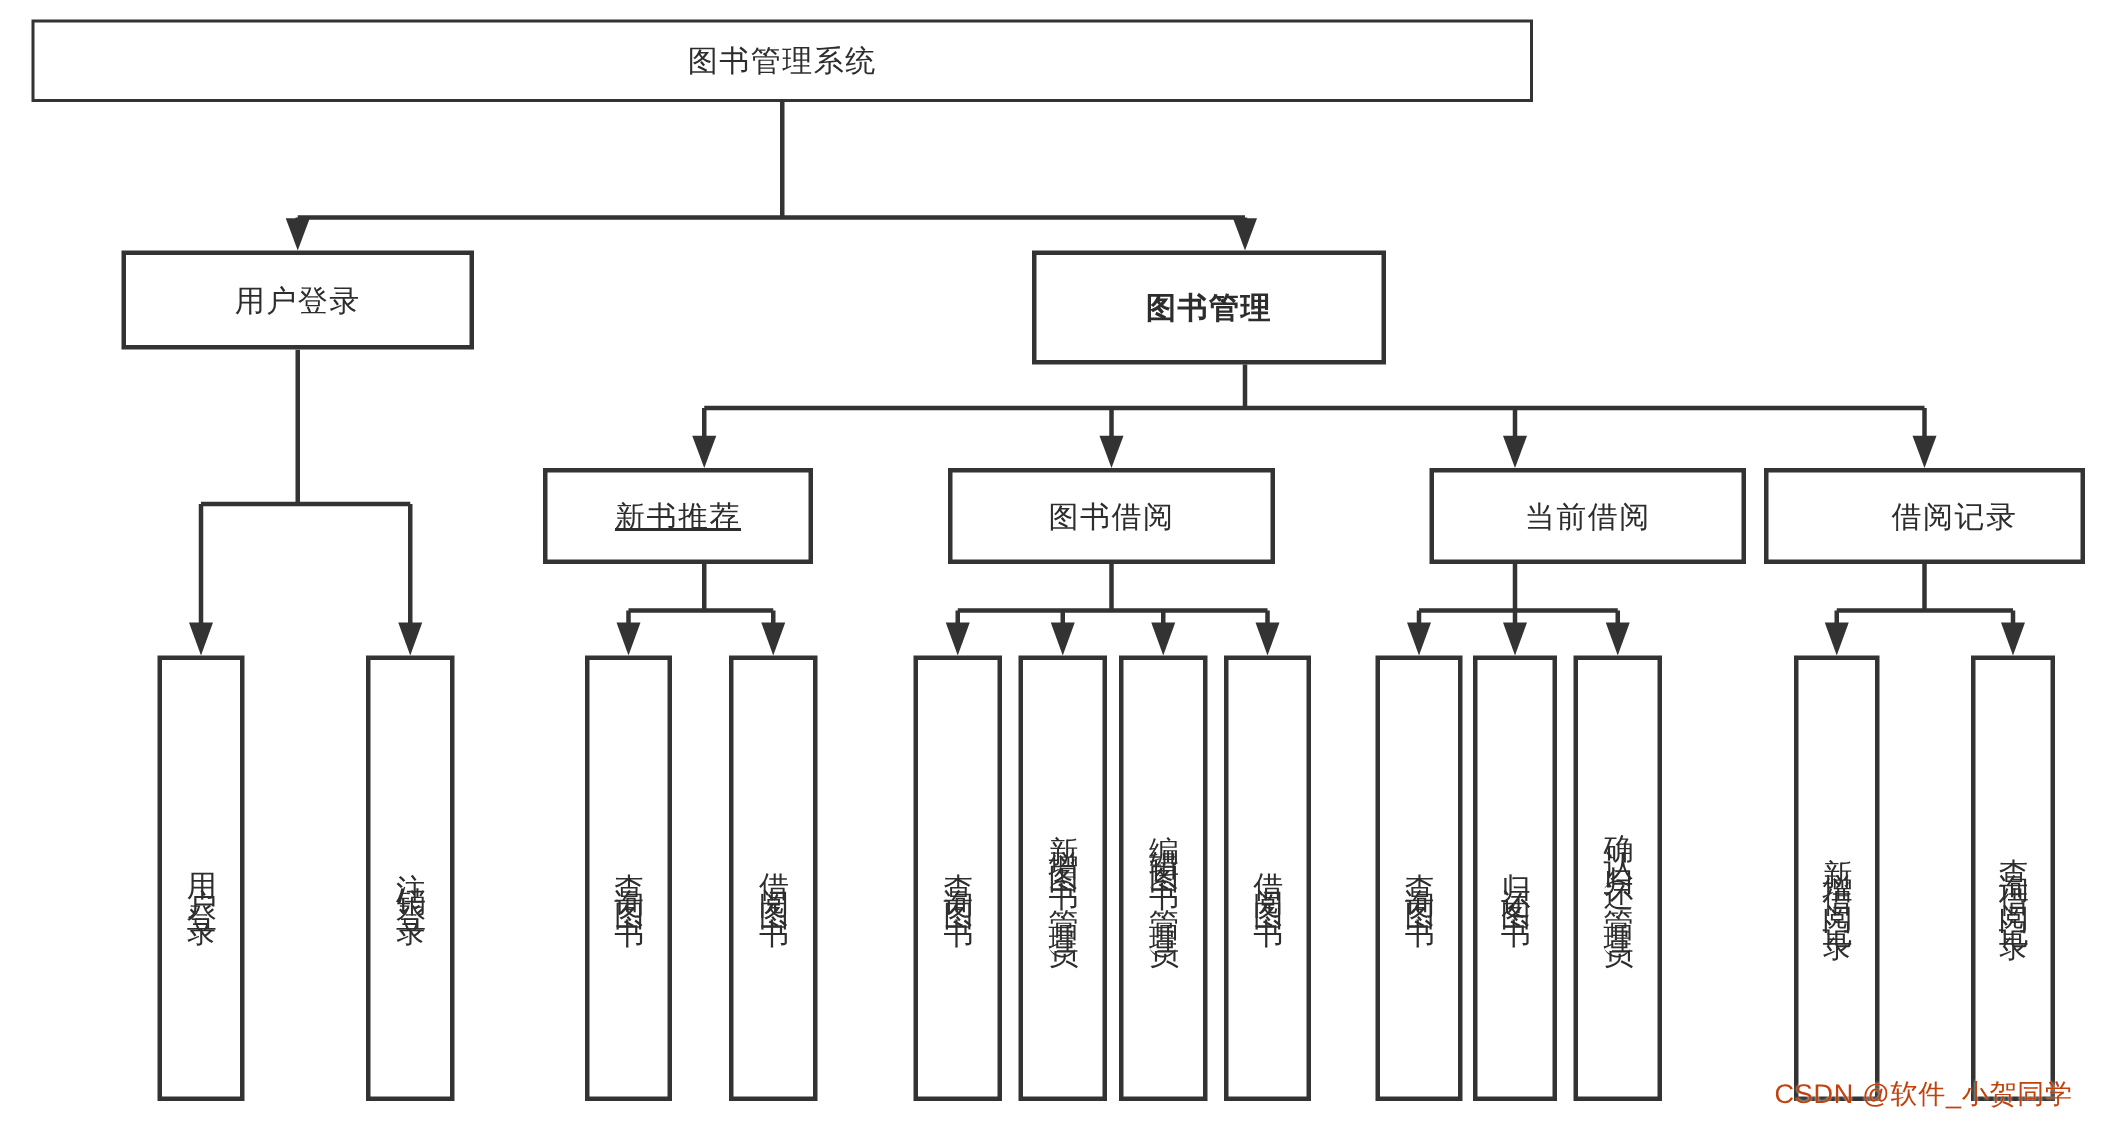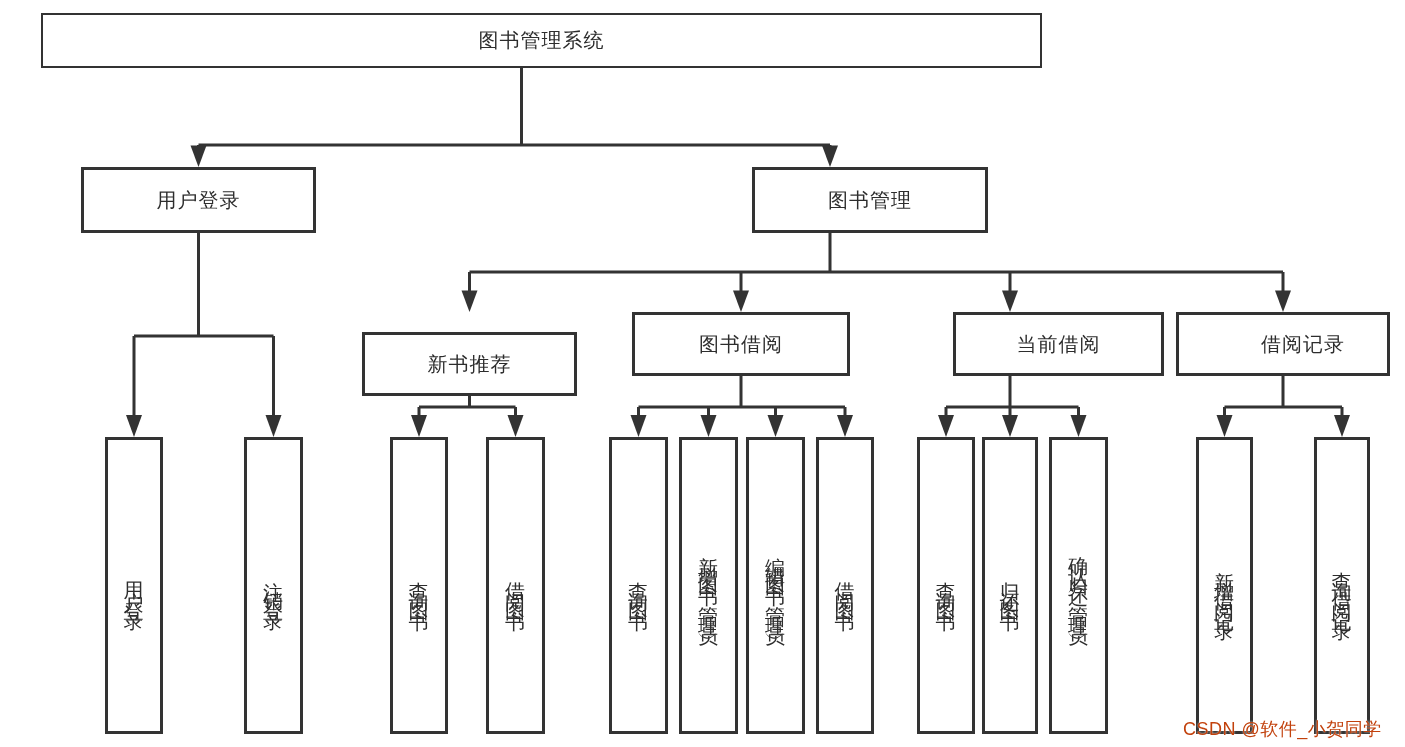--- a/index.html
+++ b/index.html
@@ -46,21 +46,20 @@
     justify-content: center;
     z-index: 2;
   }
   .hnode {
     font-size: 20px;
     letter-spacing: 1px;
     white-space: nowrap;
   }
   .root-node {
     border-width: 2px;
-    margin-left: 20px;
   }
   .vnode .vtext {
     writing-mode: vertical-rl;
     text-orientation: mixed;
     font-size: 20px;
     letter-spacing: 10px;
     line-height: 1.1;
     white-space: nowrap;
   }
   .watermark {
@@ -126,23 +125,23 @@
     <g>
       <path d="M1283 376 V407 M1224.5 407 H1342 M1224.5 407 V418 M1342 407 V418"></path>
       <polygon points="1216.5,415 1232.5,415 1224.5,437"></polygon>
       <polygon points="1334,415 1350,415 1342,437"></polygon>
     </g>
   </svg>
 
   <div class="node hnode root-node" style="left:21px; top:13px; width:1001px; height:55px;">图书管理系统</div>
 
   <div class="node hnode" style="left:81px; top:167px; width:235px; height:66px;">用户登录</div>
-  <div class="node hnode" style="left:752px; top:167px; width:236px; height:66px;">图书管理</div>
+  <div class="node hnode" style="left:688px; top:167px; width:236px; height:76px;font-weight:bold;">图书管理</div>
 
-  <div class="node hnode" style="left:362px; top:332px; width:215px; height:64px;">新书推荐</div>
+  <div class="node hnode" style="left:362px; top:312px; width:180px; height:64px;text-decoration:underline;">新书推荐</div>
   <div class="node hnode" style="left:632px; top:312px; width:218px; height:64px;">图书借阅</div>
   <div class="node hnode" style="left:905px; top:312px; width:211px; height:64px;margin-left:48px;">当前借阅</div>
   <div class="node hnode" style="left:1176px; top:312px; width:214px; height:64px;padding-left:40px;">借阅记录</div>
 
   <div class="node vnode" style="left:105px; top:437px; width:58px; height:297px;">
     <span class="vtext">用户登录</span>
   </div>
   <div class="node vnode" style="left:244px; top:437px; width:59px; height:297px;">
     <span class="vtext">注销登录</span>
   </div>

